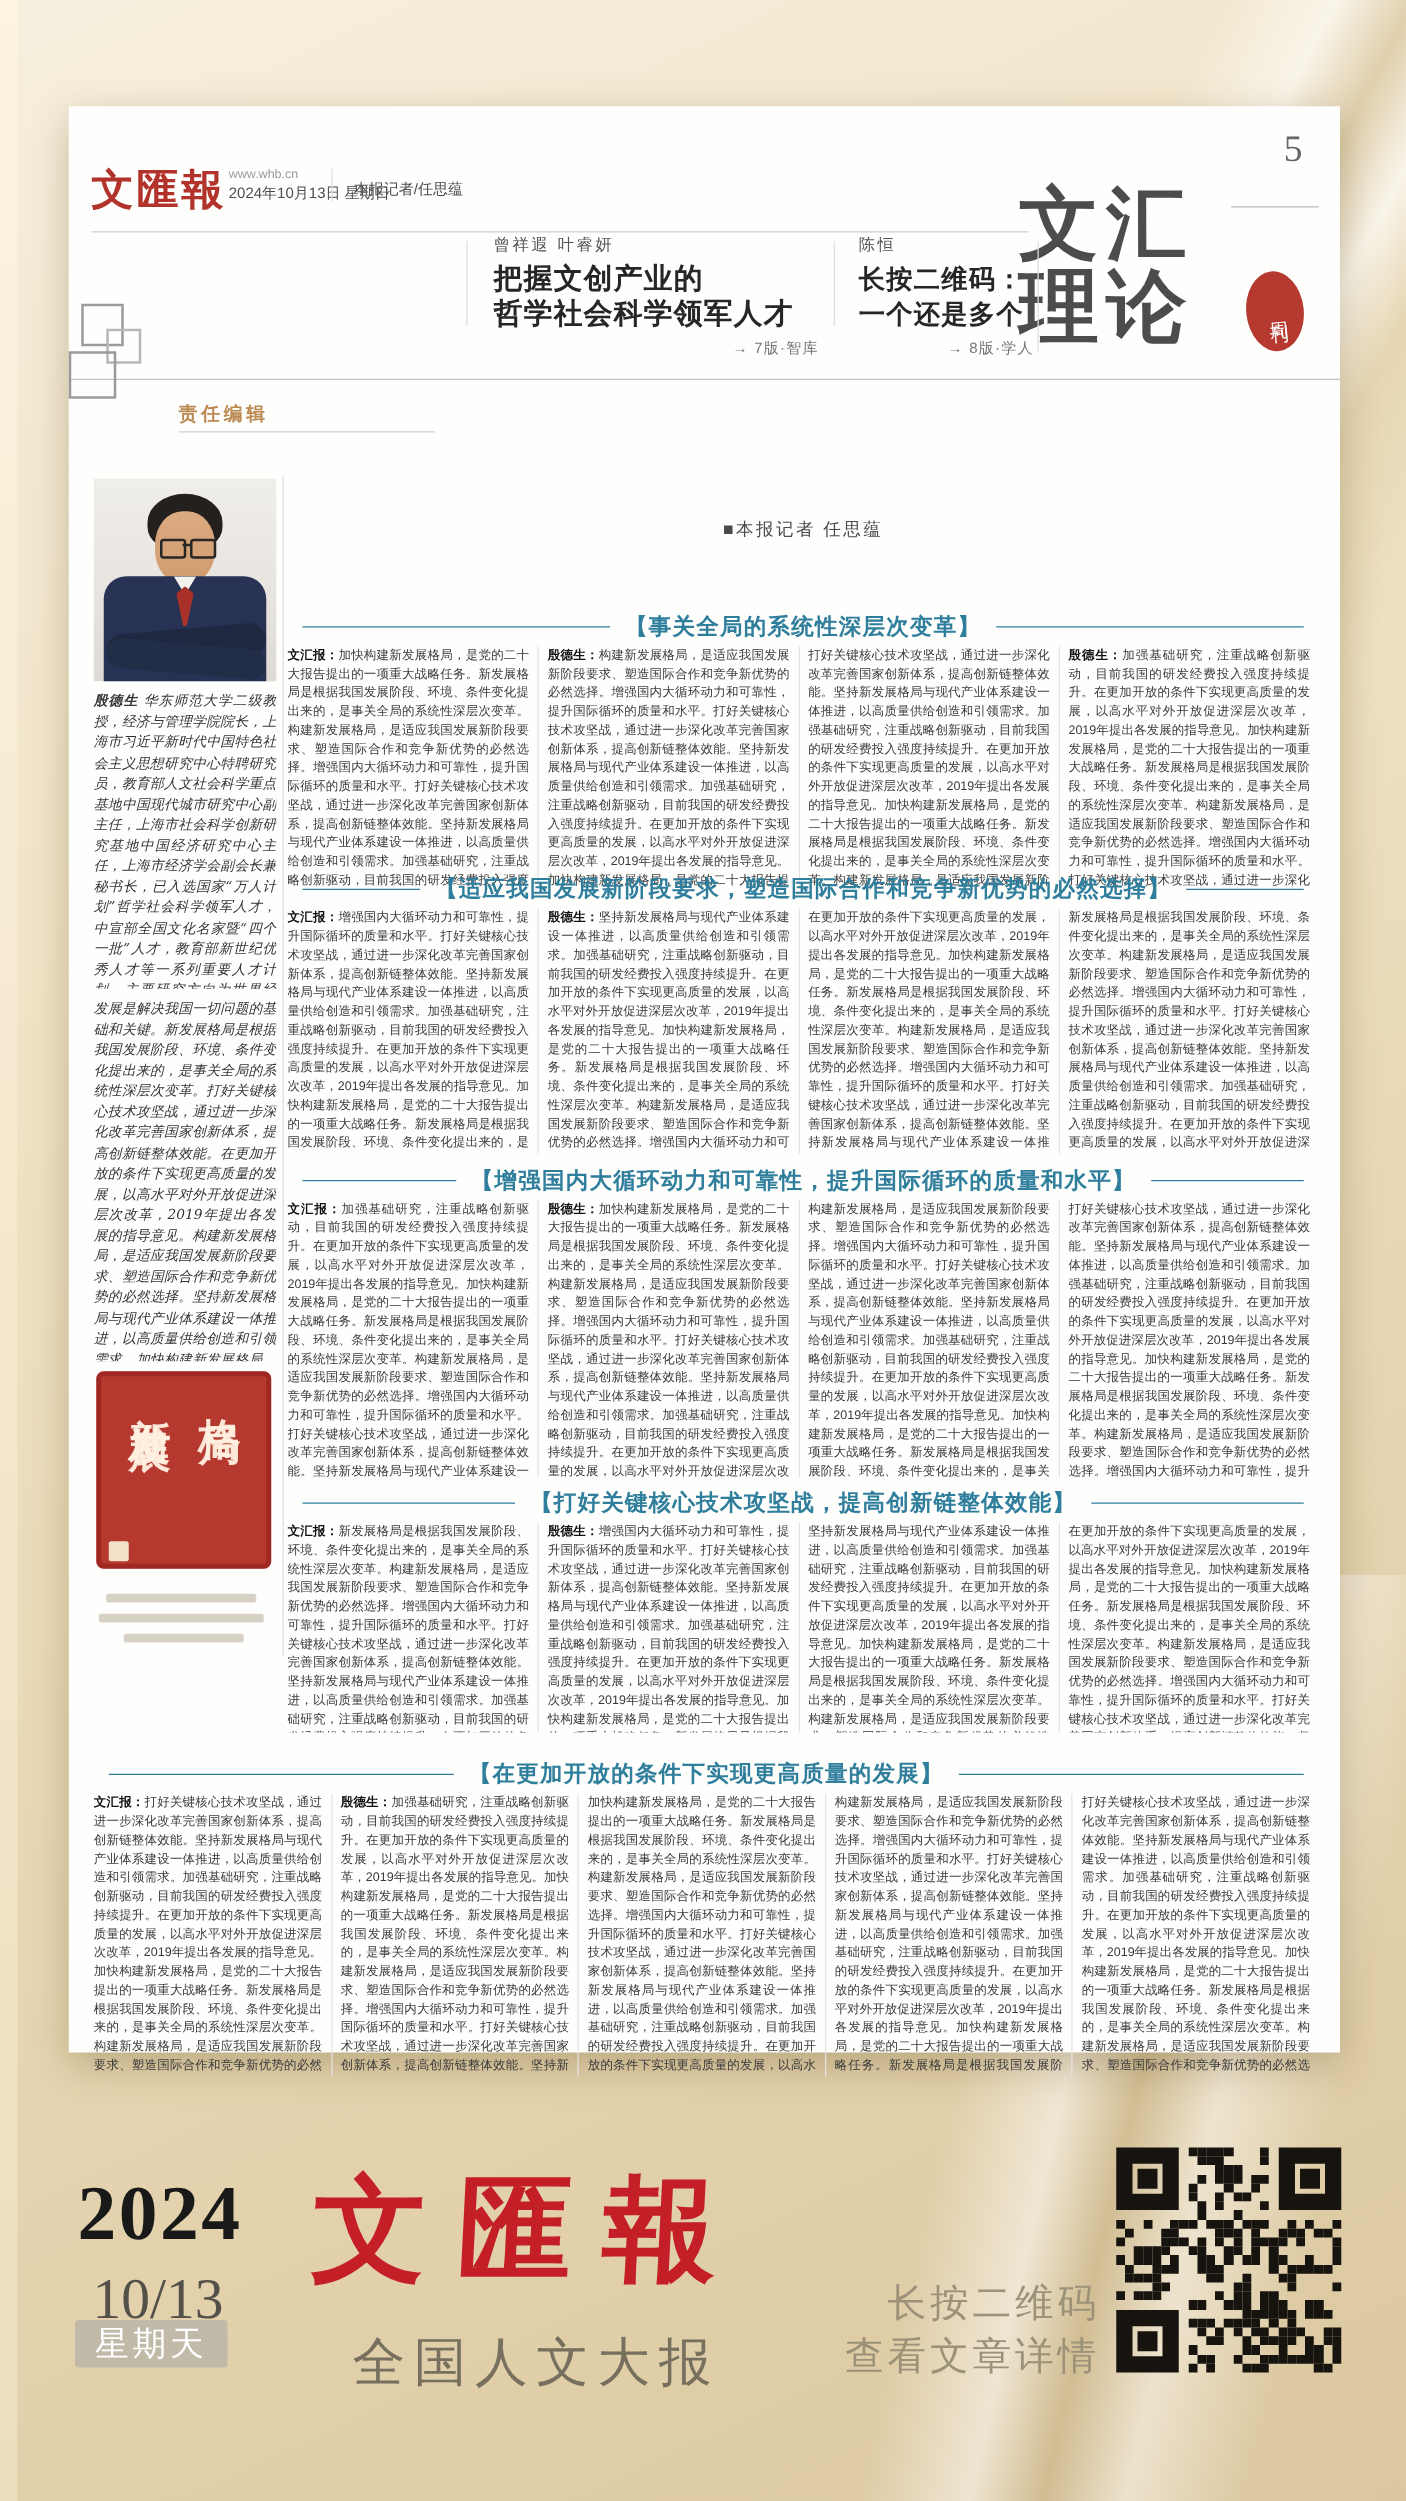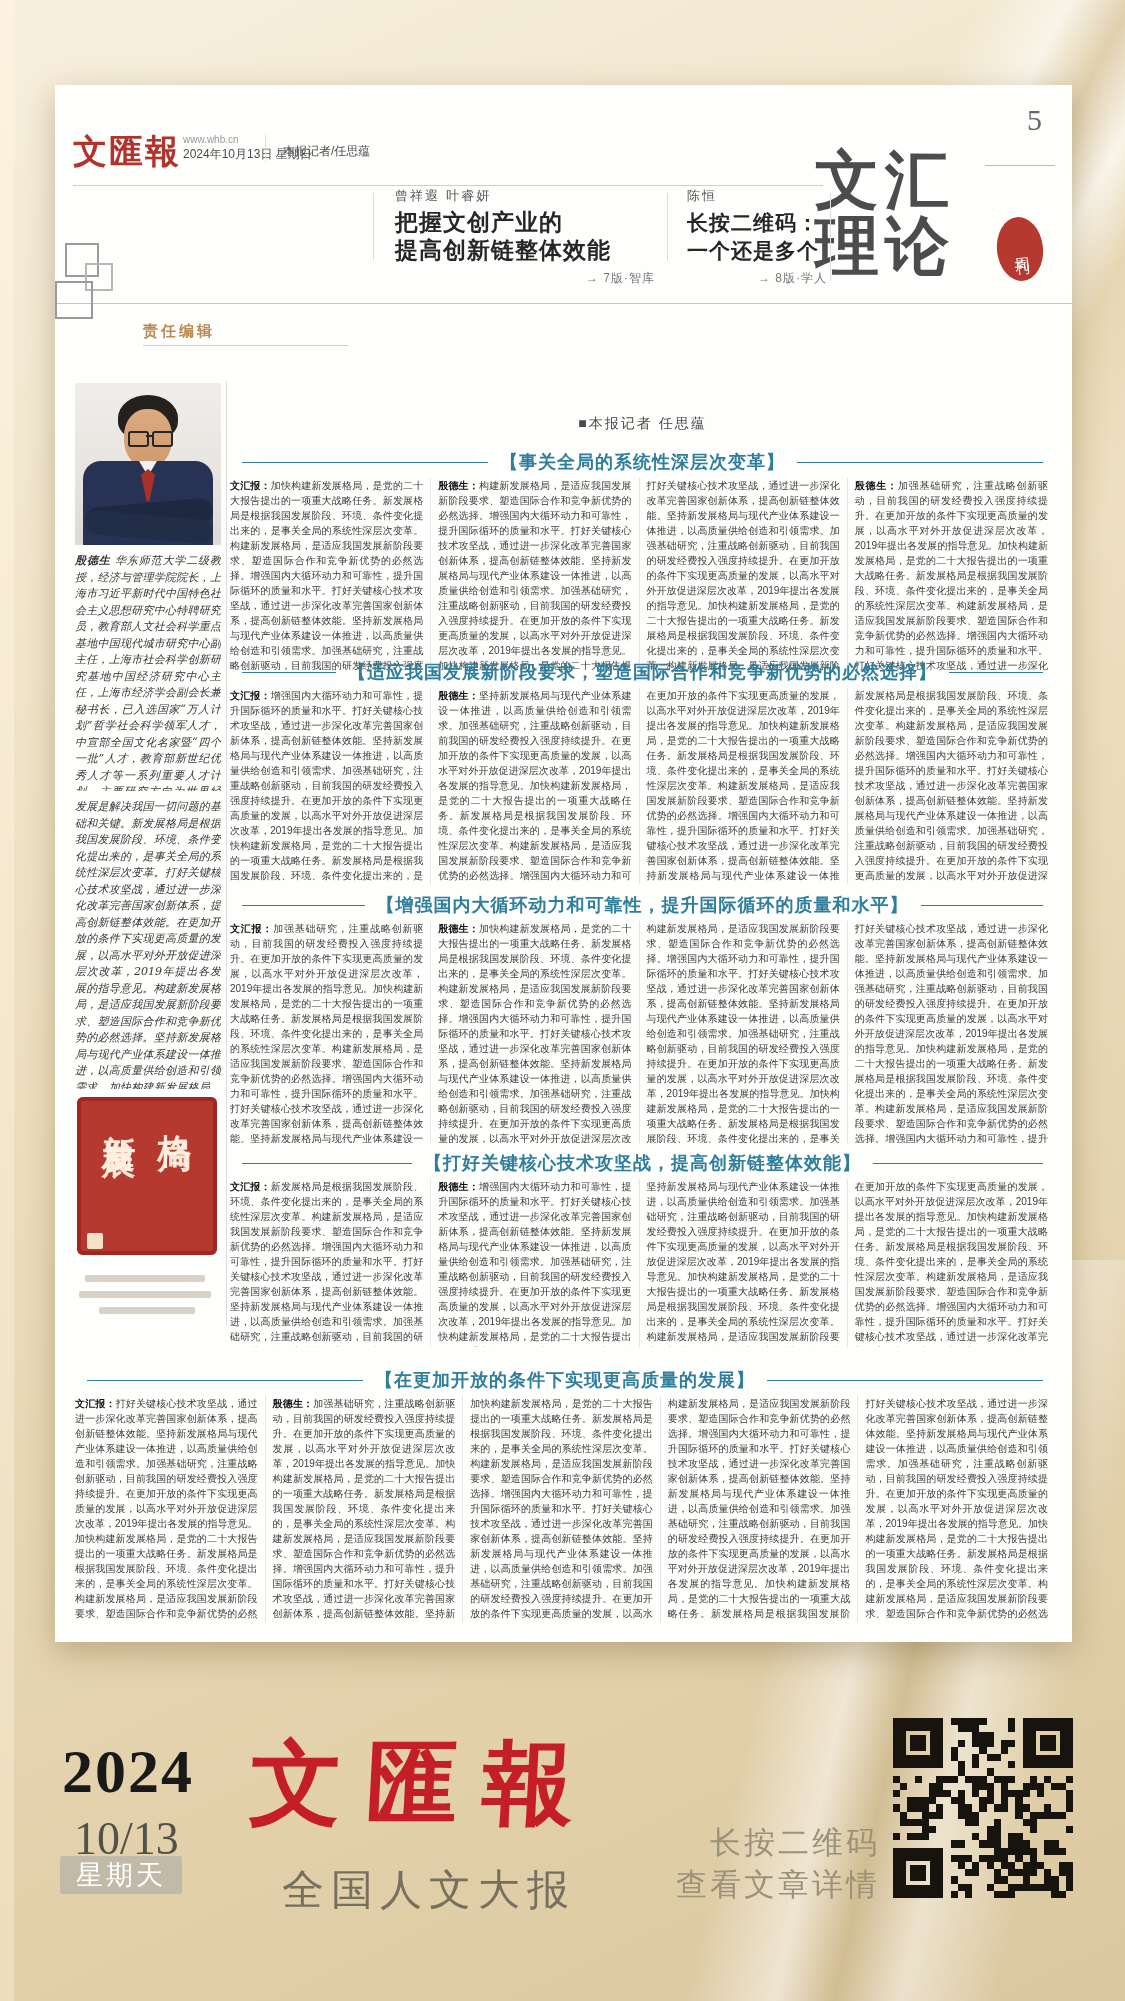--- a/index.html
+++ b/index.html
@@ -43,21 +43,21 @@
   
   .sq{position:absolute;border:2px solid #9a9a9a;}
 
   .label{left:88px;top:237px;font:700 15px "Liberation Sans",sans-serif;color:#bb8a52;letter-spacing:3px;}
   .label-rule{left:88px;top:260px;width:205px;}
   .headline{left:40px;top:262px;width:940px;text-align:center;font:900 40px "DejaVu Sans",sans-serif;
     color:#3e3e3e;letter-spacing:3px;}
   .byline{left:175px;top:330px;width:825px;text-align:center;font-size:14px;color:#4a4a4a;letter-spacing:2px;}
 
   
-  .section{position:absolute;}
+  .section{position:absolute;margin-top:39px;}
   .band{display:flex;align-items:center;}
   .band::before,.band::after{content:"";flex:1;height:1px;background:#2f7e9c;margin:0 12px;}
   .band-h{font:700 18px "Liberation Serif",serif;color:#2f7e9c;letter-spacing:1px;white-space:nowrap;}
   .cols{position:absolute;display:flex;left:0;right:0;}
   .col{flex:1;border-left:1px solid #e4e4e4;padding:0 7px;font-size:10px;line-height:15px;
     text-align:justify;color:#3a3a3a;overflow:hidden;}
   .col:first-child{border-left:none;padding-left:0;}
   .col b{color:#101010;}
 
   
@@ -127,21 +127,21 @@
     <div class="abs th-num">5</div>
     <div class="hline" style="left:930px;top:80px;width:70px;background:#bbb;"></div>
     <div class="abs th-seal">周刊</div>
     <div class="vline" style="left:775px;top:108px;height:88px;"></div>
 
     <div class="vline" style="left:318px;top:108px;height:68px;"></div>
     <div class="tz" style="left:340px;width:260px;">
       <div class="tz-authors">曾祥遐 叶睿妍</div>
       <div class="tz-title">
         <div>把握文创产业的</div>
-        <div>提高创新链整体效能</div>
+        <div>哲学社会科学领军人才</div>
       </div>
       <div class="tz-pointer">→ 7版·智库</div>
     </div>
     <div class="vline" style="left:612px;top:108px;height:68px;"></div>
     <div class="tz" style="left:632px;width:140px;">
       <div class="tz-authors">陈恒</div>
       <div class="tz-title" style="font-size:21px;">
         <div>长按二维码：</div>
         <div>一个还是多个</div>
       </div>

